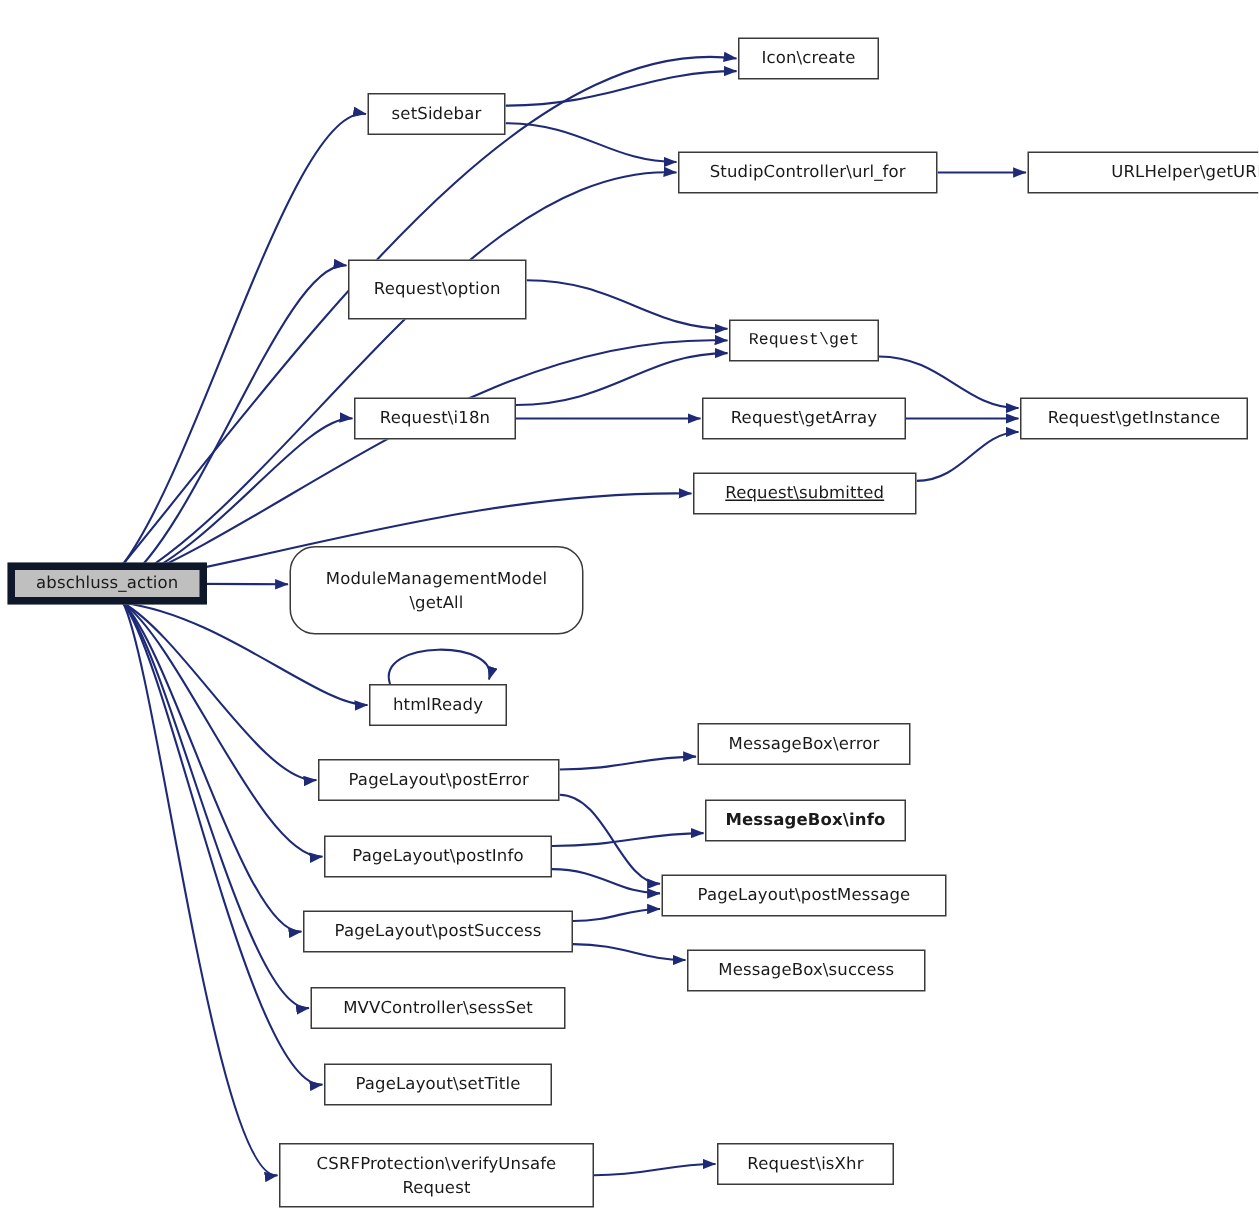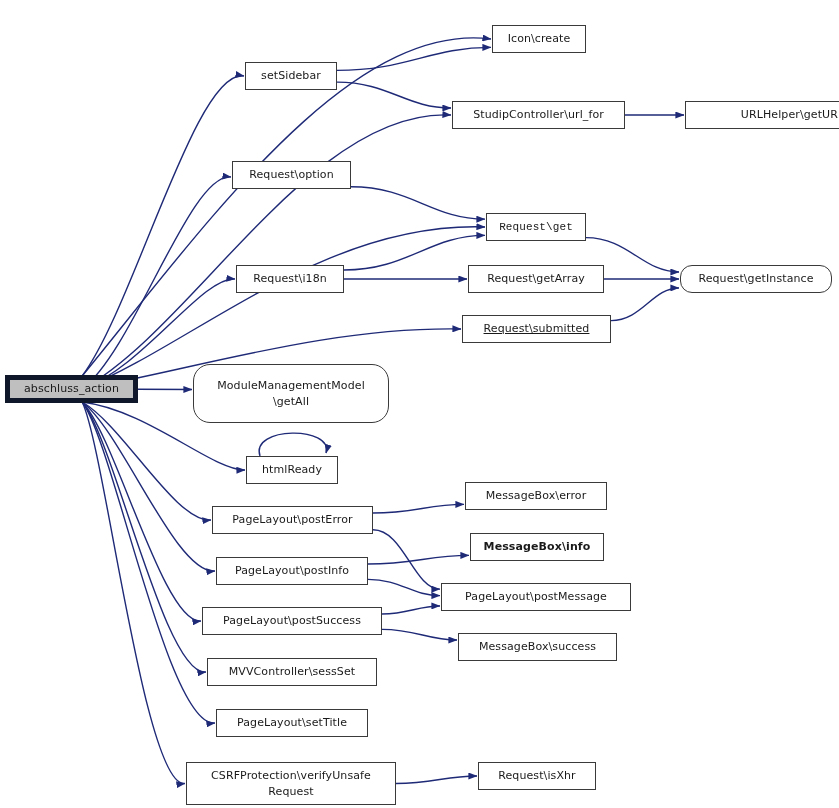--- a/index.html
+++ b/index.html
@@ -92,25 +92,25 @@
         <path d="M 382 629.4 C 416.2 629.4, 427.6 640, 457 640" fill="none" stroke="#1f2a77" stroke-width="1.4" marker-end="url(#arrowhead)"></path>
         <path d="M 396 783.5 C 432.9 783.5, 445.2 776, 477 776" fill="none" stroke="#1f2a77" stroke-width="1.4" marker-end="url(#arrowhead)"></path>
       </g>
   </svg>
   <div id="node-layer">
       <div class="node root" style="left: 5px; top: 375px; width: 133px; height: 28px;"><span class="node-label">abschluss_action</span></div>
       <div class="node" style="left: 492px; top: 25px; width: 94px; height: 28px;"><span class="node-label">Icon\create</span></div>
       <div class="node" style="left: 245px; top: 62px; width: 92px; height: 28px;"><span class="node-label">setSidebar</span></div>
       <div class="node" style="left: 452px; top: 101px; width: 173px; height: 28px;"><span class="node-label">StudipController\url_for</span></div>
       <div class="node" style="left: 685px; top: 101px; width: 170px; height: 28px; padding-left: 45px;"><span class="node-label">URLHelper\getURL</span></div>
-      <div class="node" style="left: 232px; top: 161px; width: 119px; height: 28px; justify-content: center;"><span class="node-label">Request\option</span></div>
+      <div class="node" style="left: 232px; top: 173px; width: 119px; height: 40px; justify-content: center;"><span class="node-label">Request\option</span></div>
       <div class="node" style="left: 486px; top: 213px; width: 100px; height: 28px; font-family: Liberation Mono, monospace;"><span class="node-label">Request\get</span></div>
       <div class="node" style="left: 236px; top: 265px; width: 108px; height: 28px;"><span class="node-label">Request\i18n</span></div>
       <div class="node" style="left: 468px; top: 265px; width: 136px; height: 28px;"><span class="node-label">Request\getArray</span></div>
-      <div class="node" style="left: 680px; top: 265px; width: 152px; height: 28px; border-radius: 12px;"><span class="node-label">Request\getInstance</span></div>
+      <div class="node" style="left: 680px; top: 265px; width: 152px; height: 28px;"><span class="node-label">Request\getInstance</span></div>
       <div class="node" style="left: 462px; top: 315px; width: 149px; height: 28px; text-decoration: underline;"><span class="node-label">Request\submitted</span></div>
       <div class="node" style="left: 193px; top: 364px; width: 196px; height: 59px; border-radius: 17px;"><span class="node-label">ModuleManagementModel
 \getAll</span></div>
       <div class="node" style="left: 246px; top: 456px; width: 92px; height: 28px;"><span class="node-label">htmlReady</span></div>
       <div class="node" style="left: 212px; top: 506px; width: 161px; height: 28px;"><span class="node-label">PageLayout\postError</span></div>
       <div class="node" style="left: 465px; top: 482px; width: 142px; height: 28px;"><span class="node-label">MessageBox\error</span></div>
       <div class="node" style="left: 216px; top: 557px; width: 152px; height: 28px;"><span class="node-label">PageLayout\postInfo</span></div>
       <div class="node" style="left: 470px; top: 533px; width: 134px; height: 28px; font-weight: bold;"><span class="node-label">MessageBox\info</span></div>
       <div class="node" style="left: 202px; top: 607px; width: 180px; height: 28px;"><span class="node-label">PageLayout\postSuccess</span></div>
       <div class="node" style="left: 441px; top: 583px; width: 190px; height: 28px;"><span class="node-label">PageLayout\postMessage</span></div>

